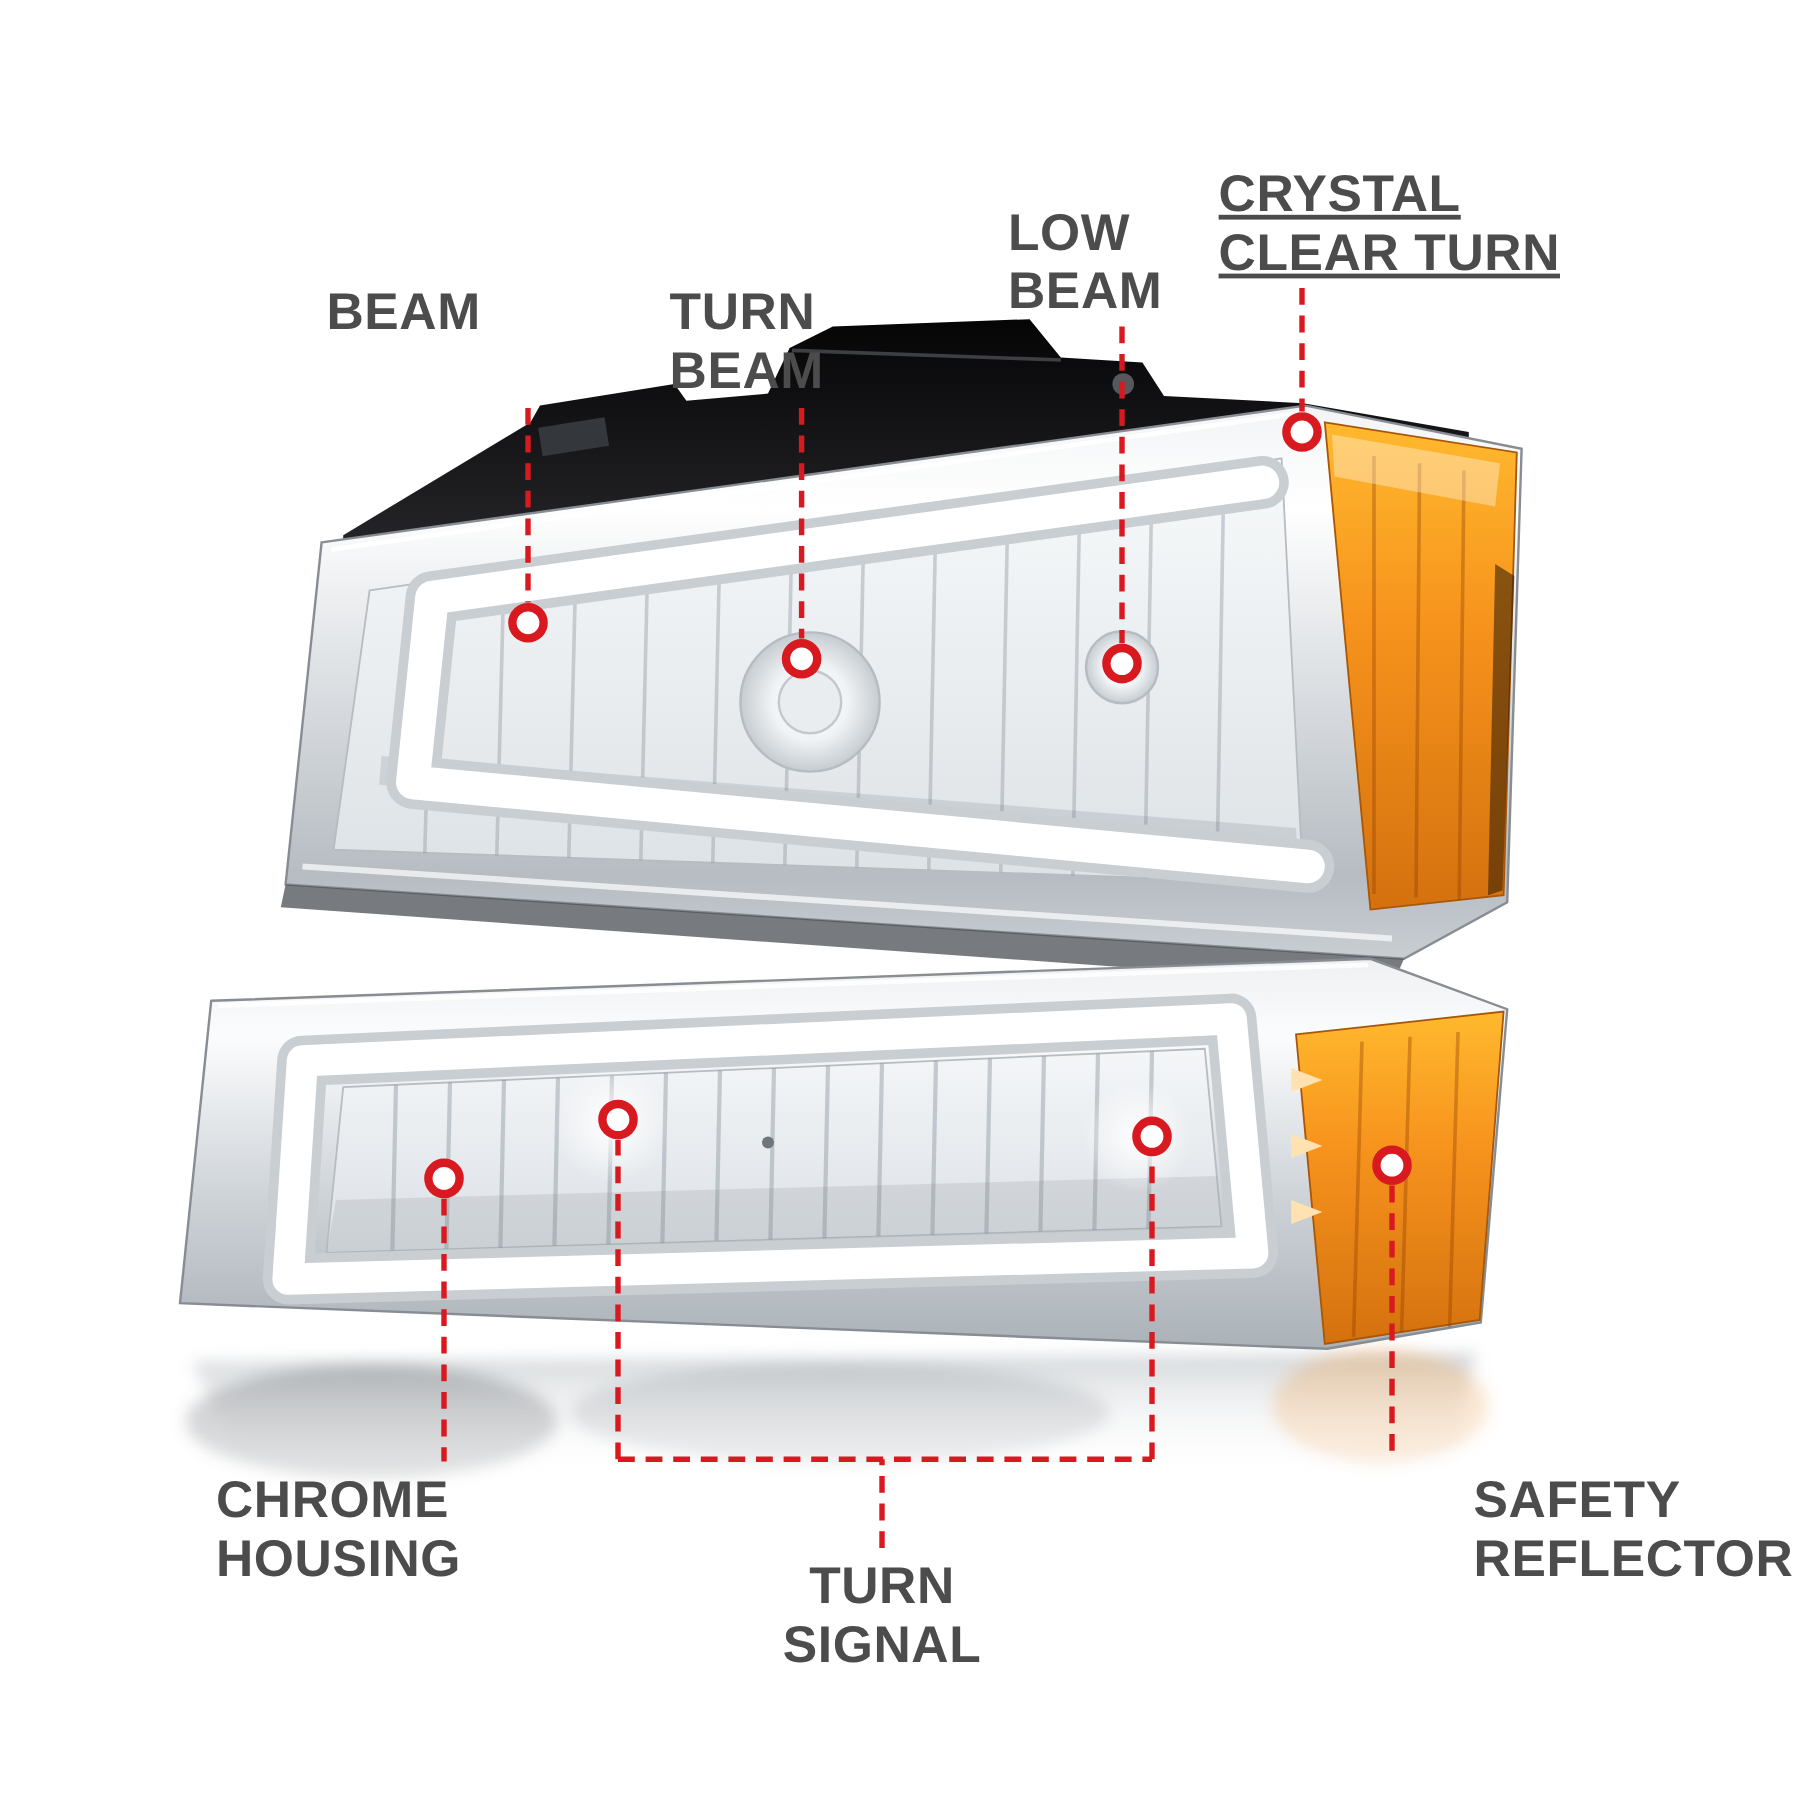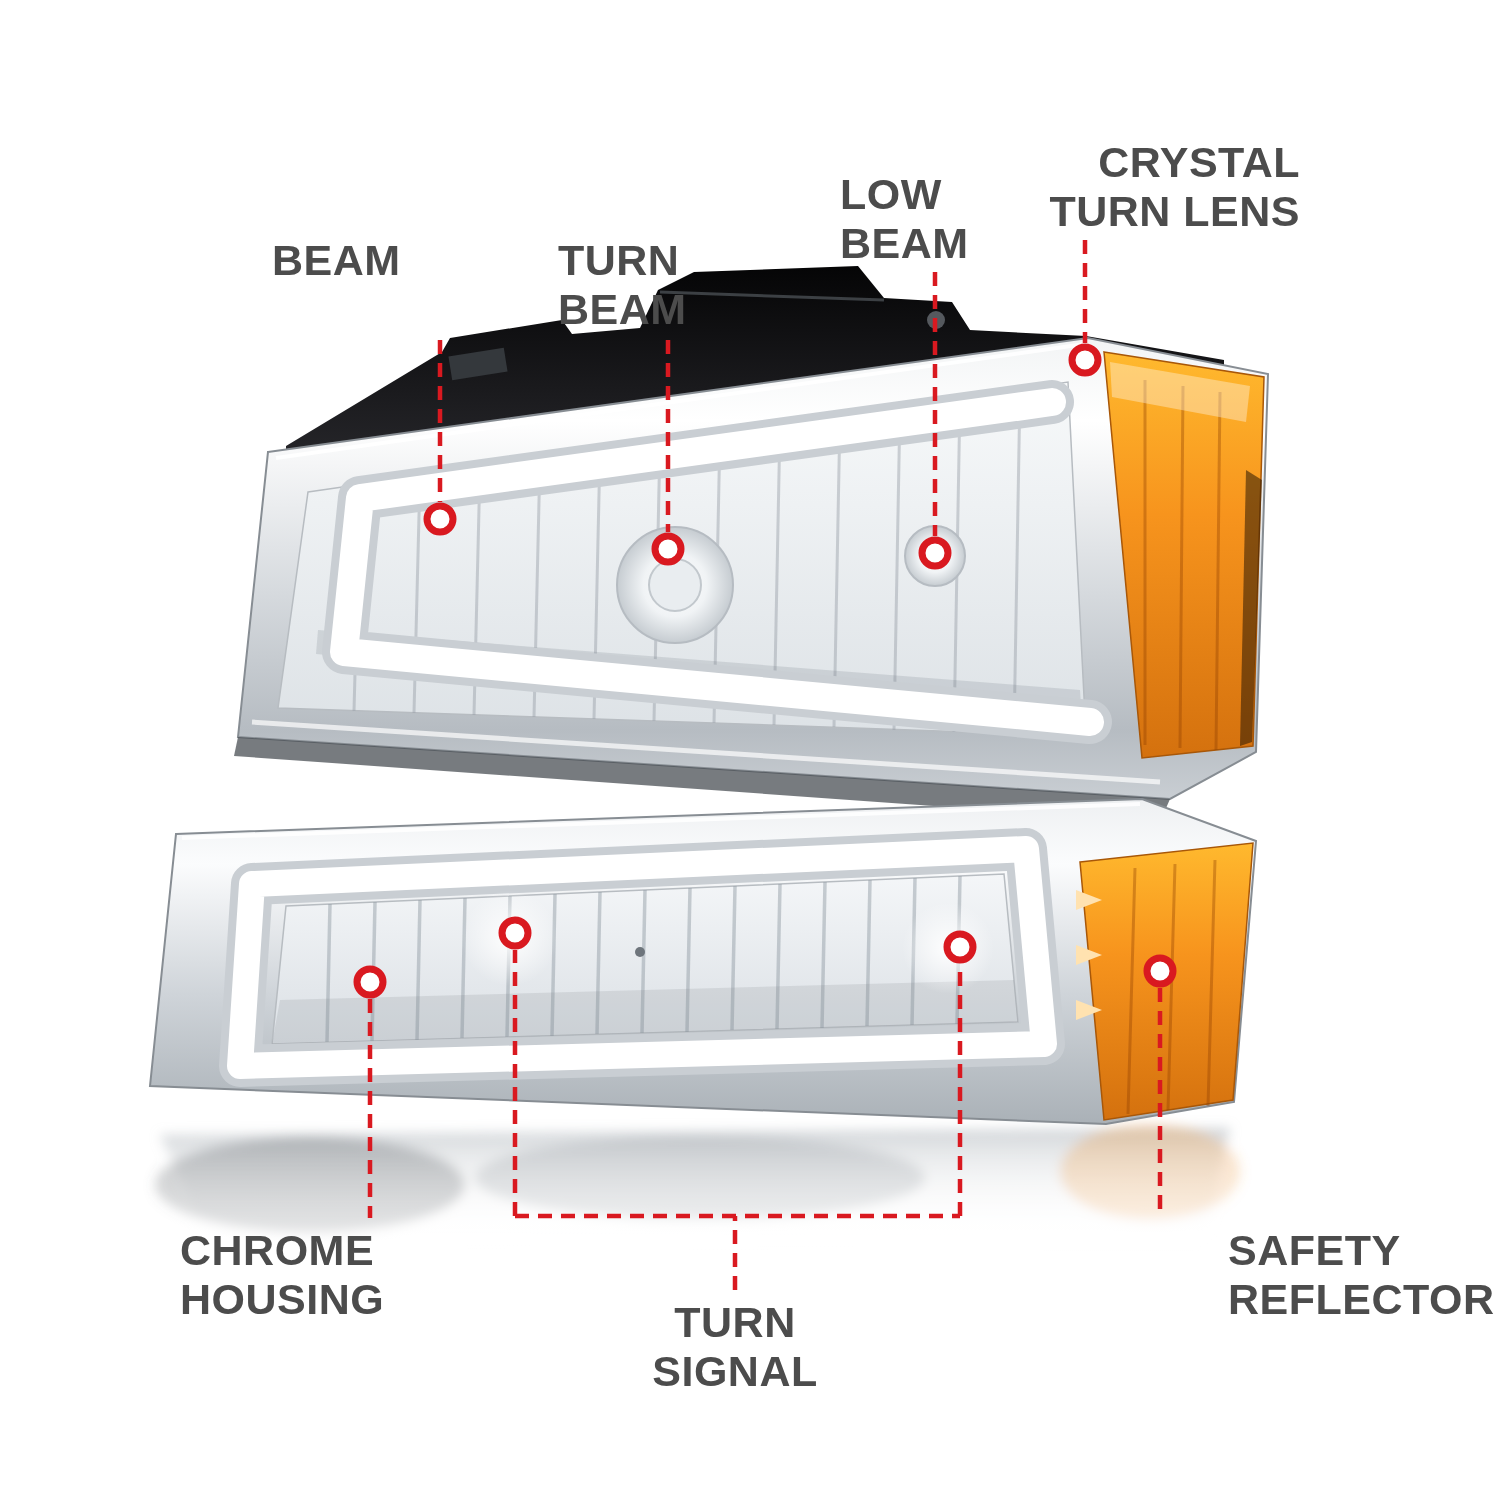--- a/index.html
+++ b/index.html
@@ -2,21 +2,21 @@
 <html><head>
 <meta charset="utf-8">
 <style>
   html,body{margin:0;padding:0;background:#ffffff;}
   #stage{position:relative;width:1500px;height:1500px;background:#ffffff;overflow:hidden;
          font-family:"Liberation Sans", sans-serif;}
   #artwork{position:absolute;left:0;top:0;}
   .label{position:absolute;font-weight:bold;font-size:43px;line-height:1.14;
          color:#4c4c4c;letter-spacing:.5px;white-space:nowrap;}
   .label span{display:block;}
-  .label.align-right{text-align:right;}
+  .label.align-right{text-align:left;text-decoration:underline;}
   .label.align-center{text-align:center;}
 </style>
 </head>
 <body>
 
 <div id="stage">
 
   <svg id="artwork" width="1500" height="1500" viewBox="0 0 1500 1500">
     <defs>
       <linearGradient id="chromeUp" x1="0" y1="0" x2="0" y2="1">
@@ -213,21 +213,21 @@
     <span>BEAM</span>
   </div>
 
   <div class="label" style="left:840px; top:170px;">
     <span>LOW</span>
     <span>BEAM</span>
   </div>
 
   <div class="label align-right" style="right:200px; top:138px;">
     <span>CRYSTAL</span>
-    <span>TURN LENS</span>
+    <span>CLEAR TURN</span>
   </div>
 
   <div class="label" style="left:180px; top:1226px;">
     <span>CHROME</span>
     <span>HOUSING</span>
   </div>
 
   <div class="label" style="left:1228px; top:1226px;">
     <span>SAFETY</span>
     <span>REFLECTOR</span>

